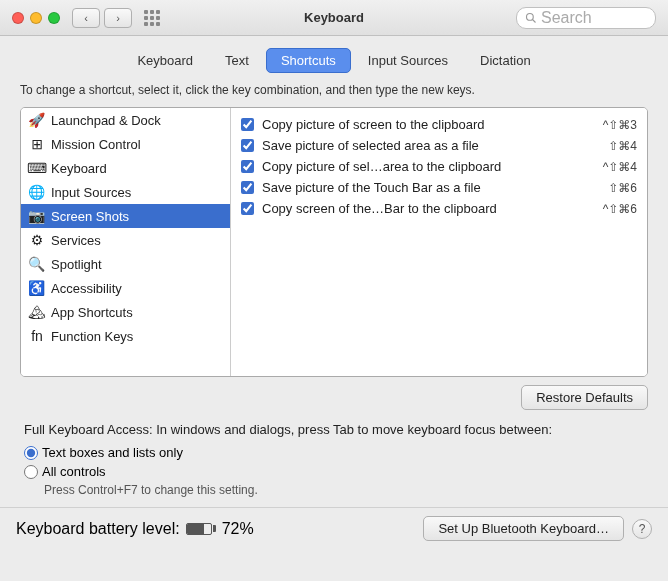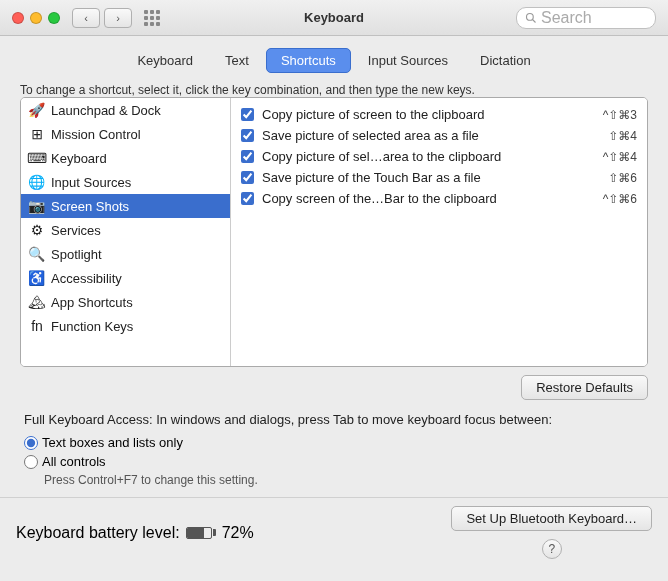--- a/index.html
+++ b/index.html
@@ -124,20 +124,21 @@
     }
     .tab.active {
       background: #5a8eed;
       color: #fff;
       border-color: #3a6ecd;
     }
 
     .instruction-text {
       font-size: 12px;
       color: #333;
+      margin-bottom: 10px;
     }
 
     
     .panels {
       display: flex;
       gap: 0;
       border: 1px solid #aaa;
       border-radius: 5px;
       overflow: hidden;
       height: 270px;
@@ -285,21 +286,20 @@
       width: 3px;
       height: 7px;
       background: #555;
       border-radius: 0 1px 1px 0;
     }
     .footer-right {
       margin-left: auto;
       display: flex;
       align-items: center;
       gap: 8px;
-      flex-direction: column;
     }
     .bluetooth-btn {
       padding: 4px 14px;
       background: linear-gradient(to bottom, #f9f9f9, #e5e5e5);
       border: 1px solid #b0b0b0;
       border-radius: 5px;
       font-size: 13px;
       cursor: pointer;
       color: #222;
     }

